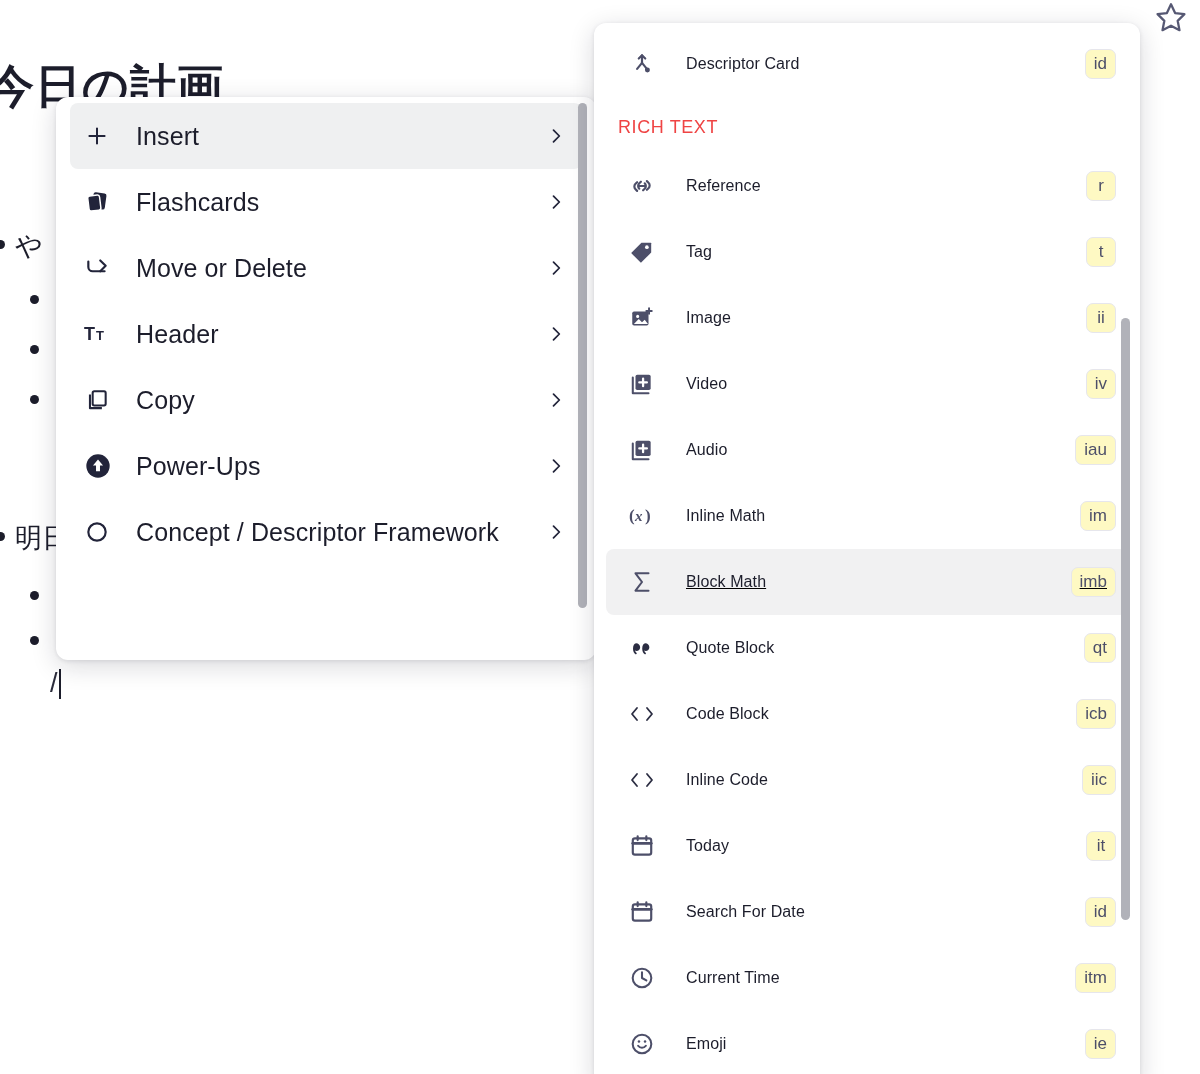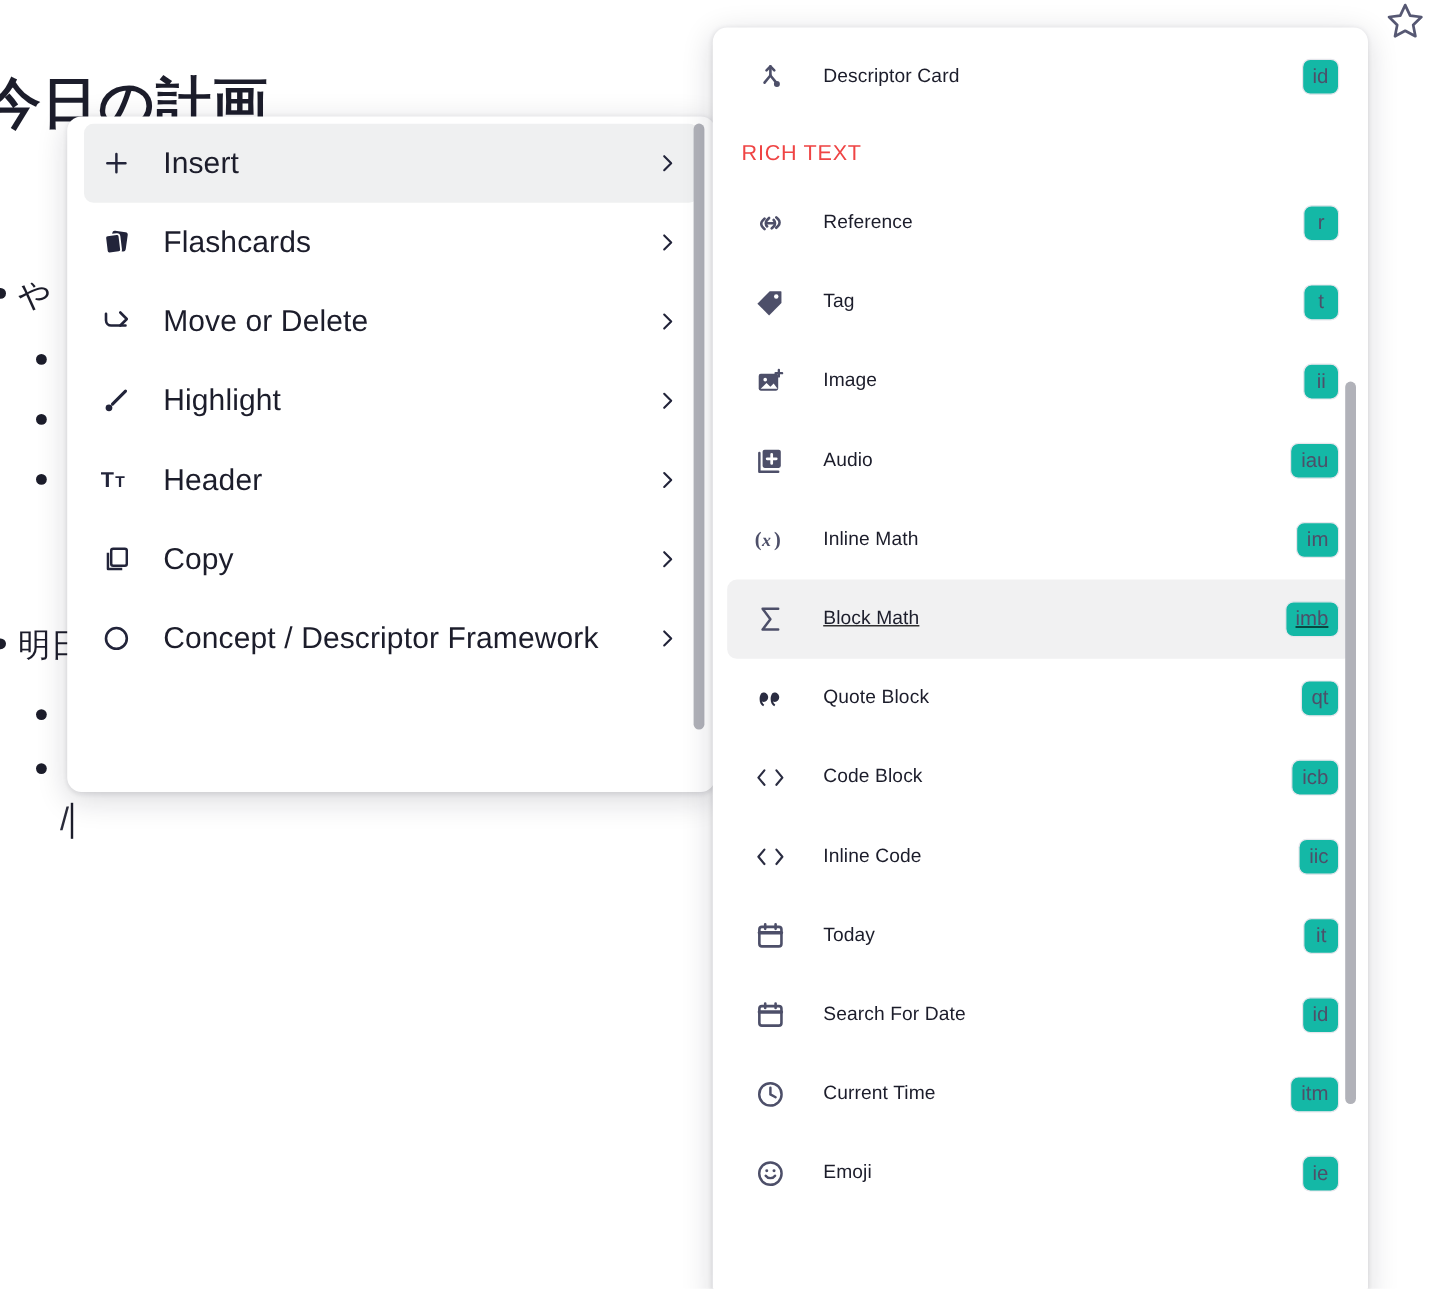--- a/index.html
+++ b/index.html
@@ -84,21 +84,21 @@
   .rm-row.active { background: #f1f1f2; text-decoration: underline; }
   .rm-ico {
     width: 36px; flex: none; display: flex; align-items: center; justify-content: center;
     color: #4d4f69;
   }
   .rm-label {
     flex: 1; font-size: 16px; color: #1c1d2b; padding-left: 26px;
     white-space: nowrap; letter-spacing: .1px;
   }
   .rm-badge {
-    font-size: 17px; color: #4d4f69; background: #14b8a6;
+    font-size: 17px; color: #4d4f69; background: #fef9c3;
     border: 1px solid #e6e6ec; border-radius: 7px;
     padding: 4px 8px; min-width: 30px; text-align: center;
     font-family: "Liberation Sans", sans-serif;
   }
   .rm-section {
     font-size: 18px; letter-spacing: .6px; color: #ef4444;
     font-weight: 400; padding: 18px 0 14px 12px; height: 56px;
     display: flex; align-items: center;
   }
   .rm-scrollbar {
@@ -196,34 +196,20 @@
             </svg>
         </span>
         <span class="lm-label">Move or Delete</span>
         <span class="lm-chev">
           <svg width="20" height="20" viewBox="0 0 24 24" fill="none" stroke="#22243a" stroke-width="2.1" stroke-linecap="round" stroke-linejoin="round">
               <polyline points="9,5 16,12 9,19"></polyline>
             </svg>
         </span>
       </div>
 
-      <div class="lm-row">
-        <span class="lm-ico">
-          <svg width="26" height="26" viewBox="0 0 24 24" fill="none" stroke="#22243a" stroke-width="2.4" stroke-linecap="round">
-              <path d="M19 4.5 9 14.5"></path>
-              <circle cx="6.3" cy="17.4" r="2.6" fill="#22243a" stroke="none"></circle>
-            </svg>
-        </span>
-        <span class="lm-label">Highlight</span>
-        <span class="lm-chev">
-          <svg width="20" height="20" viewBox="0 0 24 24" fill="none" stroke="#22243a" stroke-width="2.1" stroke-linecap="round" stroke-linejoin="round">
-              <polyline points="9,5 16,12 9,19"></polyline>
-            </svg>
-        </span>
-      </div>
 
       <div class="lm-row">
         <span class="lm-ico">
           <svg width="28" height="24" viewBox="0 0 28 24" fill="#22243a">
               <text x="0" y="18" font-family="Liberation Sans, sans-serif" font-size="18" font-weight="700">T</text>
               <text x="12" y="18" font-family="Liberation Sans, sans-serif" font-size="13" font-weight="700">T</text>
             </svg>
         </span>
         <span class="lm-label">Header</span>
         <span class="lm-chev">
@@ -242,20 +228,34 @@
         </span>
         <span class="lm-label">Copy</span>
         <span class="lm-chev">
           <svg width="20" height="20" viewBox="0 0 24 24" fill="none" stroke="#22243a" stroke-width="2.1" stroke-linecap="round" stroke-linejoin="round">
               <polyline points="9,5 16,12 9,19"></polyline>
             </svg>
         </span>
       </div>
 
 
+      <div class="lm-row">
+        <span class="lm-ico">
+          <svg width="28" height="28" viewBox="0 0 24 24">
+              <circle cx="12" cy="12" r="10" fill="#22243a"></circle>
+              <path d="M12 6.5l4.3 5H13.7v5h-3.4v-5H7.7z" fill="#ffffff"></path>
+            </svg>
+        </span>
+        <span class="lm-label">Power-Ups</span>
+        <span class="lm-chev">
+          <svg width="20" height="20" viewBox="0 0 24 24" fill="none" stroke="#22243a" stroke-width="2.1" stroke-linecap="round" stroke-linejoin="round">
+              <polyline points="9,5 16,12 9,19"></polyline>
+            </svg>
+        </span>
+      </div>
 
       <div class="lm-row">
         <span class="lm-ico">
           <svg width="26" height="26" viewBox="0 0 24 24" fill="none" stroke="#22243a" stroke-width="2">
               <circle cx="12" cy="12" r="8"></circle>
             </svg>
         </span>
         <span class="lm-label">Concept / Descriptor Framework</span>
         <span class="lm-chev">
           <svg width="20" height="20" viewBox="0 0 24 24" fill="none" stroke="#22243a" stroke-width="2.1" stroke-linecap="round" stroke-linejoin="round">
@@ -318,20 +318,31 @@
               <rect x="3" y="6" width="15" height="13" rx="1.6" fill="#4d4f69"></rect>
               <circle cx="8" cy="10.5" r="1.4" fill="#ffffff"></circle>
               <path d="M4.5 17.5 9 13l3 3 2.5-2.5 3 4z" fill="#ffffff"></path>
               <path d="M18.5 3v5M16 5.5h5" stroke="#4d4f69" stroke-width="1.8" stroke-linecap="round" fill="none"></path>
             </svg>
         </span>
         <span class="rm-label">Image</span>
         <span class="rm-badge">ii</span>
       </div>
 
+      <div class="rm-row">
+        <span class="rm-ico">
+          <svg width="26" height="26" viewBox="0 0 24 24">
+              <rect x="6" y="3.5" width="14" height="14" rx="1.6" fill="#4d4f69"></rect>
+              <path d="M13 7v7M9.5 10.5h7" stroke="#ffffff" stroke-width="2.1" stroke-linecap="round"></path>
+              <path d="M3.5 6v14.5H18" stroke="#4d4f69" stroke-width="1.9" fill="none" stroke-linecap="round" stroke-linejoin="round"></path>
+            </svg>
+        </span>
+        <span class="rm-label">Video</span>
+        <span class="rm-badge">iv</span>
+      </div>
 
       <div class="rm-row">
         <span class="rm-ico">
           <svg width="26" height="26" viewBox="0 0 24 24">
               <rect x="6" y="3.5" width="14" height="14" rx="1.6" fill="#4d4f69"></rect>
               <path d="M13 7v7M9.5 10.5h7" stroke="#ffffff" stroke-width="2.1" stroke-linecap="round"></path>
               <path d="M3.5 6v14.5H18" stroke="#4d4f69" stroke-width="1.9" fill="none" stroke-linecap="round" stroke-linejoin="round"></path>
             </svg>
         </span>
         <span class="rm-label">Audio</span>

